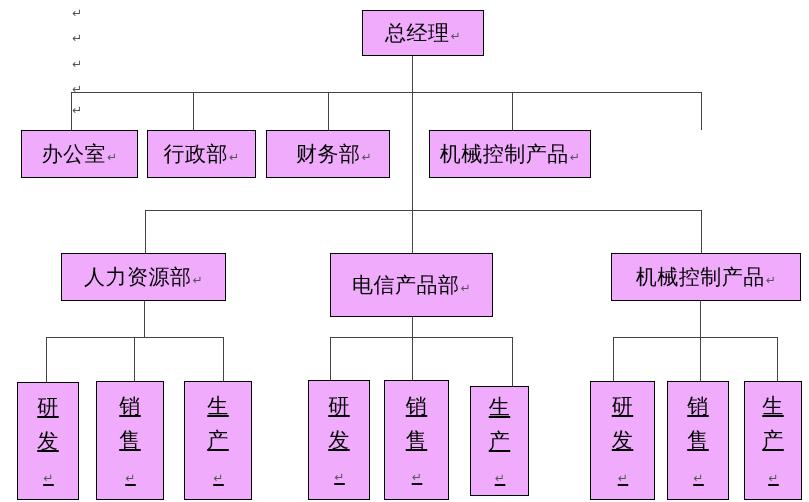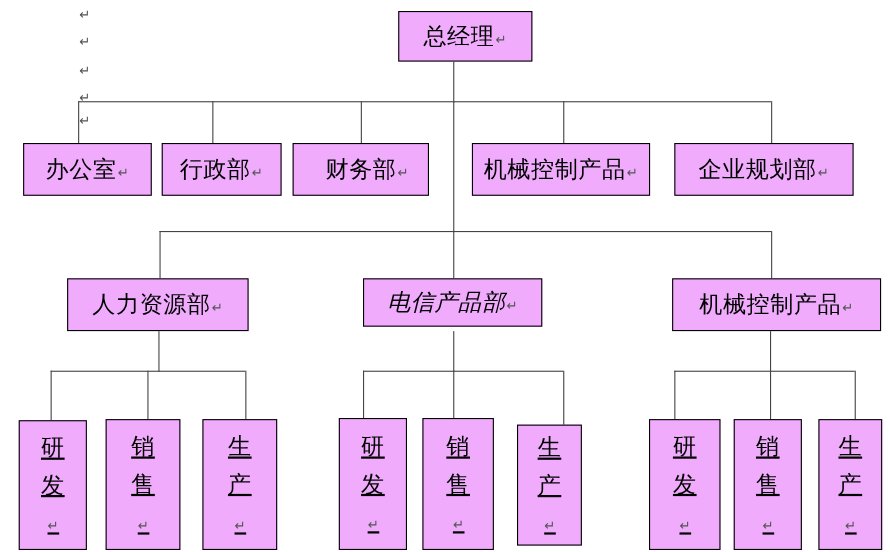--- a/index.html
+++ b/index.html
@@ -130,28 +130,25 @@
   </div>
   <div class="node" style="left:147px; top:130px; width:109px; height:48px;">
     <span class="label"><span>行政部</span><span class="pilcrow">↵</span></span>
   </div>
   <div class="node" style="left:266px; top:130px; width:124px; height:48px;padding-left:12px;">
     <span class="label"><span>财务部</span><span class="pilcrow">↵</span></span>
   </div>
   <div class="node" style="left:429px; top:130px; width:162px; height:48px;">
     <span class="label"><span>机械控制产品</span><span class="pilcrow">↵</span></span>
   </div>
-  <div class="node" style="left:613px; top:130px; width:163px; height:48px;">
-    <span class="label"><span>企业规划部</span><span class="pilcrow">↵</span></span>
-  </div>
 
   <div class="node" style="left:61px; top:253px; width:165px; height:48px;">
     <span class="label"><span>人力资源部</span><span class="pilcrow">↵</span></span>
   </div>
-  <div class="node" style="left:330px; top:253px; width:163px; height:44px;font-style:italic;">
+  <div class="node" style="left:330px; top:253px; width:163px; height:64px;">
     <span class="label"><span>电信产品部</span><span class="pilcrow">↵</span></span>
   </div>
   <div class="node" style="left:611px; top:253px; width:190px; height:48px;">
     <span class="label"><span>机械控制产品</span><span class="pilcrow">↵</span></span>
   </div>
 
   <div class="node vert" style="left:17px; top:382px; width:62px; height:118px;">
     <span class="label"><span>研发</span><span class="pilcrow">↵</span></span>
   </div>
   <div class="node vert" style="left:96px; top:381px; width:68px; height:119px;">

